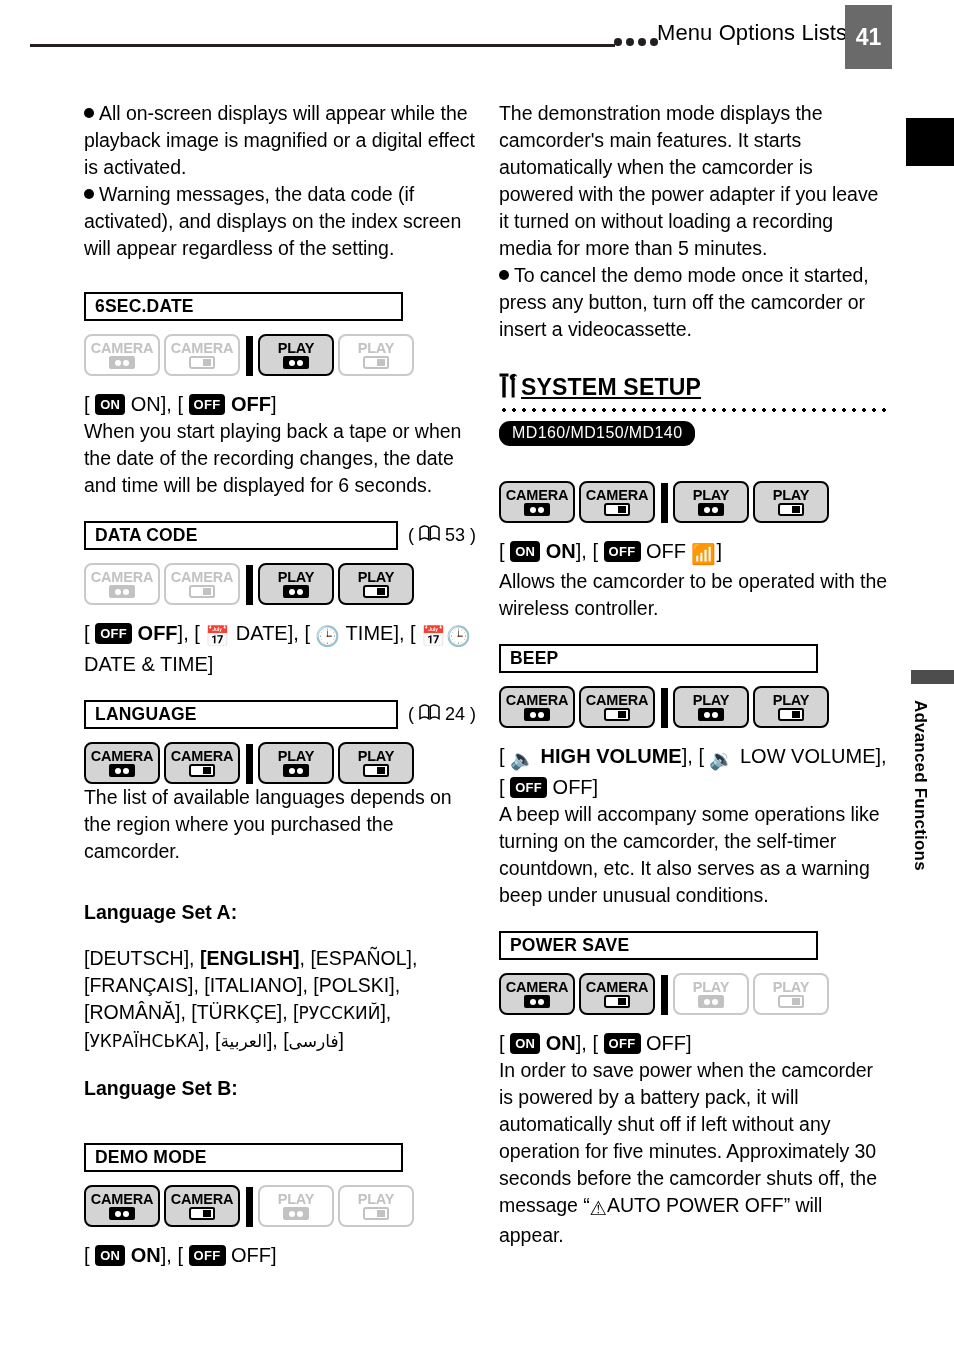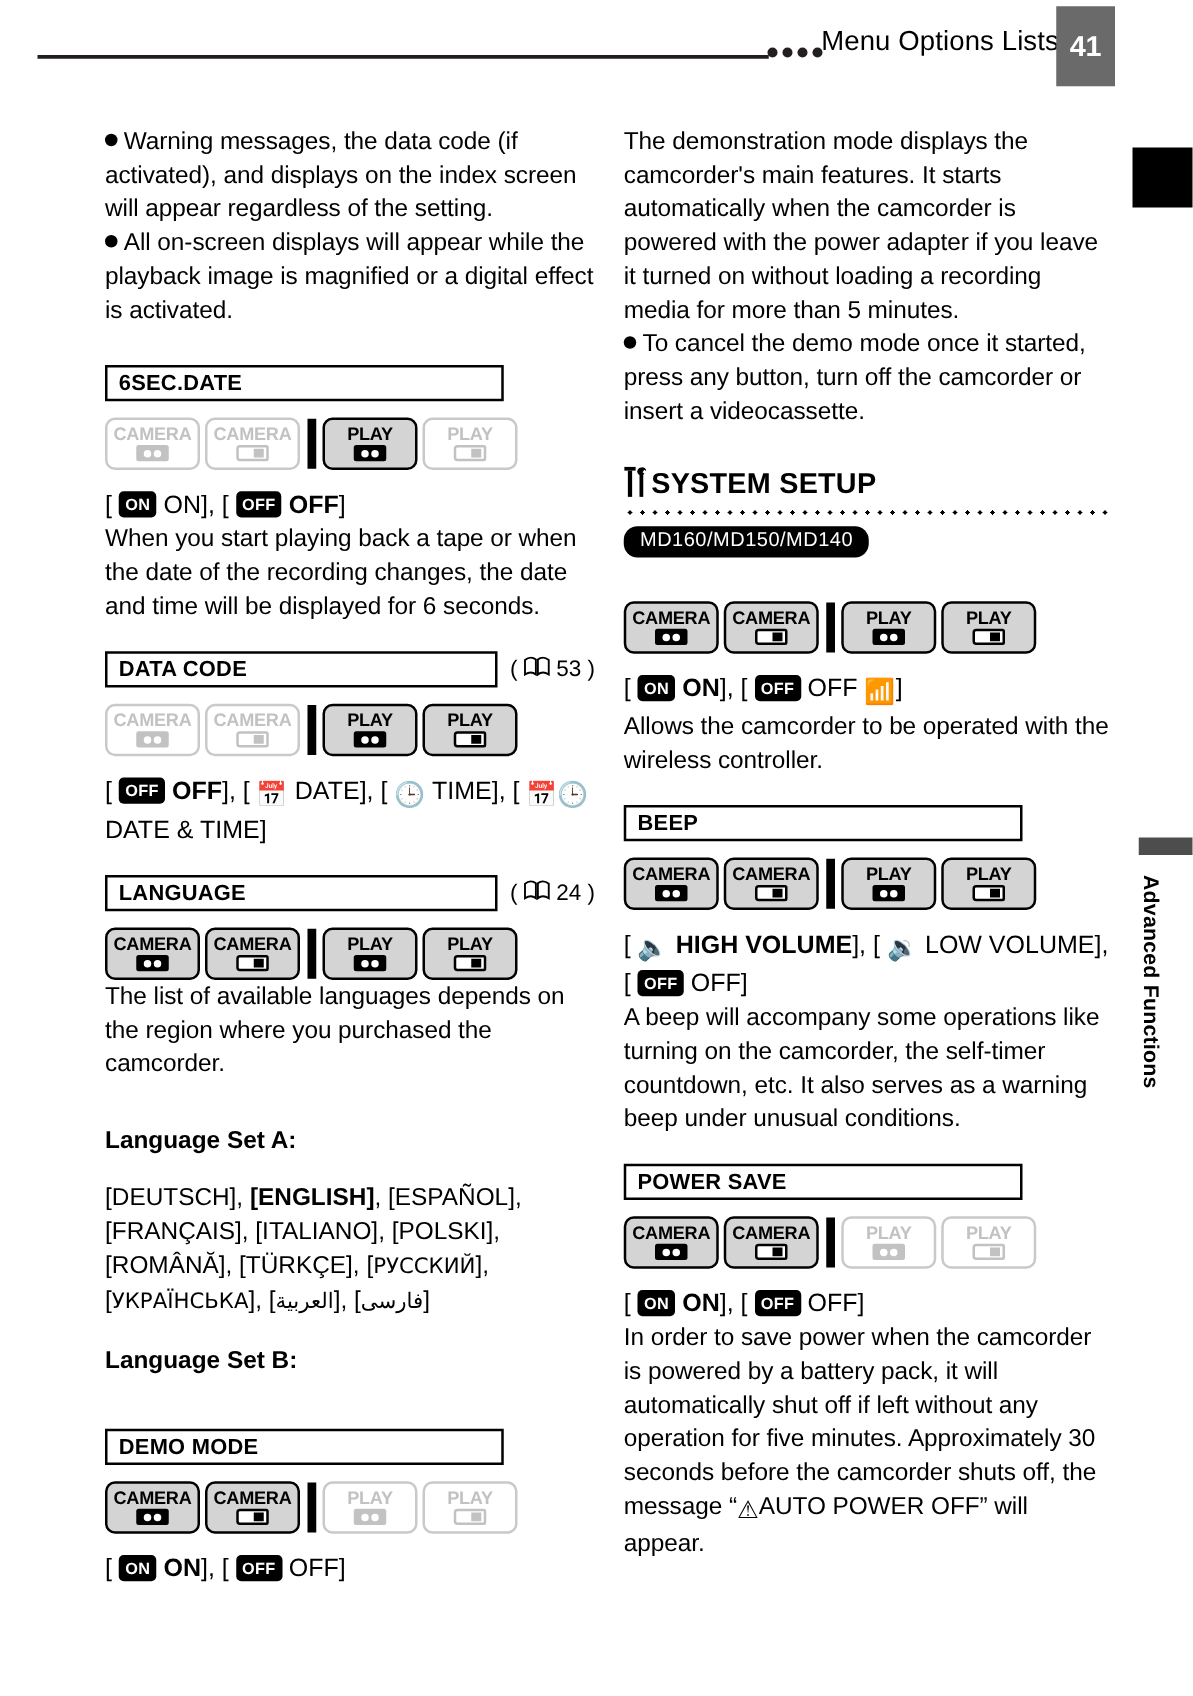--- a/index.html
+++ b/index.html
@@ -133,21 +133,21 @@
     font-size: 18px;
     display: flex;
     align-items: center;
     gap: 5px;
     white-space: nowrap;
   }
 
   
   .badges {
     display: flex;
-    align-items: center;
+    align-items: flex-end;
     margin-top: 13px;
   }
   .badge {
     width: 76px;
     height: 42px;
     border-radius: 8px;
     display: flex;
     flex-direction: column;
     align-items: center;
     justify-content: center;
@@ -231,22 +231,23 @@
   .opt-line {
     font-size: 20px;
     line-height: 28px;
     margin: 0;
   }
   .opt-line b { font-weight: bold; }
 
   
   .section-head {
     display: flex;
-    align-items: flex-start;
+    align-items: flex-end;
     gap: 4px;
+    text-decoration: underline;
   }
   .section-head .stitle {
     font-size: 23px;
     font-weight: bold;
     letter-spacing: .2px;
   }
   .tool-icons { display: flex; align-items: flex-end; gap: 2px; padding-bottom: 2px; }
   .dotted-rule {
     margin-top: 7px;
     width: 392px;
@@ -288,22 +289,22 @@
   <div class="header-title">Menu Options Lists</div>
   <div class="page-number-box">41</div>
 </div>
 
 <div class="side-tab-black"></div>
 <div class="side-tab-grey"></div>
 <div class="side-vertical-label">Advanced Functions</div>
 
 <div class="col col-left">
   <div id="left-content">
+      <p class="body"><span class="bullet-dot"></span>All on-screen displays will appear while the playback image is magnified or a digital effect is activated.</p>
       <p class="body"><span class="bullet-dot"></span>Warning messages, the data code (if activated), and displays on the index screen will appear regardless of the setting.</p>
-      <p class="body"><span class="bullet-dot"></span>All on-screen displays will appear while the playback image is magnified or a digital effect is activated.</p>
       <div class="gap-lg"></div>
       <div class="menu-entry">
         <div class="menu-row">
           <div class="menu-box">6SEC.DATE</div>
         </div>
         <div class="badges">
           <div class="badge off">
             <span class="blabel">CAMERA</span>
             <span class="ic-tape">
               <i></i>

